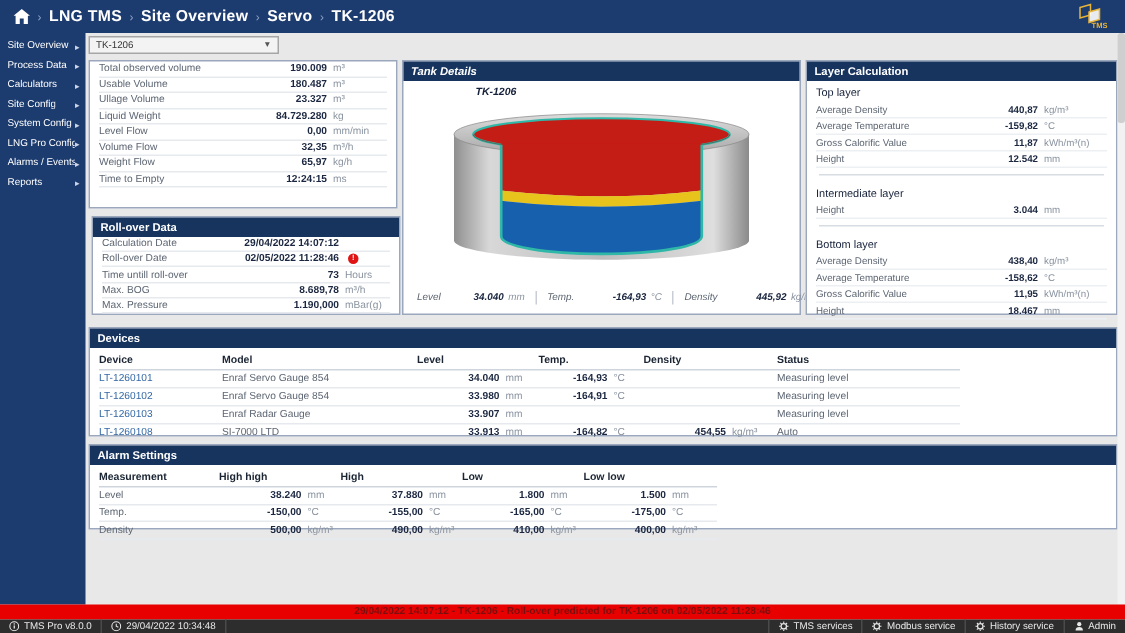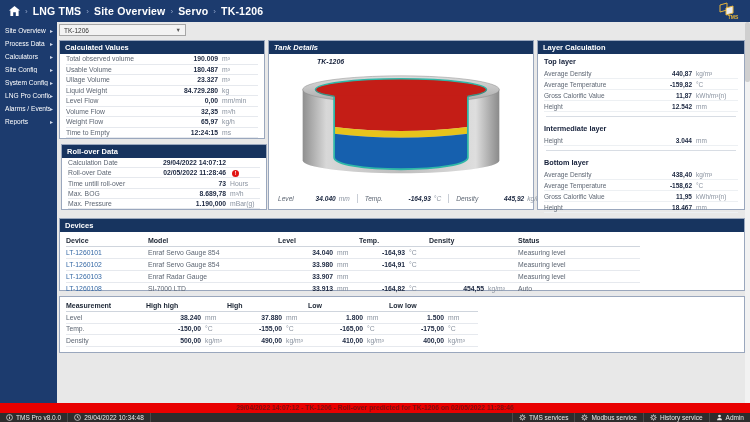--- a/index.html
+++ b/index.html
@@ -35,21 +35,21 @@
   .kv-row:last-child{border-bottom:1px solid #e6e9ee;}
   .kv-label{color:#5d6673;flex:1;white-space:nowrap;}
   .kv-value{width:52px;text-align:right;font-weight:bold;color:#1b2740;white-space:nowrap;}
   .kv-unit{width:36px;padding-left:4px;color:#8a93a0;white-space:nowrap;}
   .ro .kv-value{width:72px;}
   .ro .kv-unit{width:30px;}
   .badge{display:inline-block;width:7px;height:7px;border-radius:50%;background:#e11414;color:#fff;font-size:5px;font-weight:bold;text-align:center;line-height:7px;margin-left:2px;vertical-align:middle;}
 
   
   .layer-section{padding:2px 6px 0 6px;}
-  .layer-title{font-size:7.3px;font-weight:bold;color:#15203a;height:12px;line-height:12px;}
+  .layer-title{font-size:7.3px;font-weight:normal;color:#15203a;height:12px;line-height:12px;}
   .layer-row{display:flex;align-items:center;height:10px;border-bottom:1px solid #edf0f3;font-size:6.5px;}
   .layer-row .kv-value{width:42px;}
   .layer-row .kv-unit{width:42px;}
   .layer-div{border-top:1px solid #d8dde4;margin:4px 8px;}
 
   
   .tank-label{position:absolute;left:48px;top:4px;font-size:7px;font-weight:bold;color:#15203a;}
   .tank-svg{position:absolute;left:17px;top:12px;}
   .tank-stats{position:absolute;left:9px;bottom:6px;display:flex;align-items:center;font-size:6.6px;}
   .tank-stats .sl{color:#5d6673;}
@@ -148,21 +148,20 @@
         <span class="chev">▸</span>
       </div>
   </div>
 
   <div class="tank-select">
     <span class="val">TK-1206</span>
     <span class="caret">▼</span>
   </div>
 
   <div class="panel" style="left:59px;top:40px;width:206px;height:99px;">
-    <div class="panel-header">Calculated Values</div>
     <div class="panel-body kv-col" style="height:84px;">
       <div class="kv-row">
           <span class="kv-label">Total observed volume</span>
           <span class="kv-value">190.009</span>
           <span class="kv-unit">m³</span>
         </div>
       <div class="kv-row">
           <span class="kv-label">Usable Volume</span>
           <span class="kv-value">180.487</span>
           <span class="kv-unit">m³</span>
@@ -388,20 +387,21 @@
         <span class="c-val">-164,82</span>
           <span class="c-unit">°C</span>
         <span class="c-val">454,55</span>
           <span class="c-unit">kg/m³</span>
         <span class="c-status">Auto</span>
       </div>
     </div>
   </div>
 
   <div class="panel" style="left:59px;top:296px;width:686px;height:57px;">
+    <div class="panel-header">Alarm Settings</div>
     <div class="al-table">
       <div class="al-head">
         <span>Measurement</span>
         <span style="grid-column:2 / span 2;">High high</span>
         <span style="grid-column:4 / span 2;">High</span>
         <span style="grid-column:6 / span 2;">Low</span>
         <span style="grid-column:8 / span 2;">Low low</span>
       </div>
       <div class="al-row">
         <span class="al-meas">Level</span>

